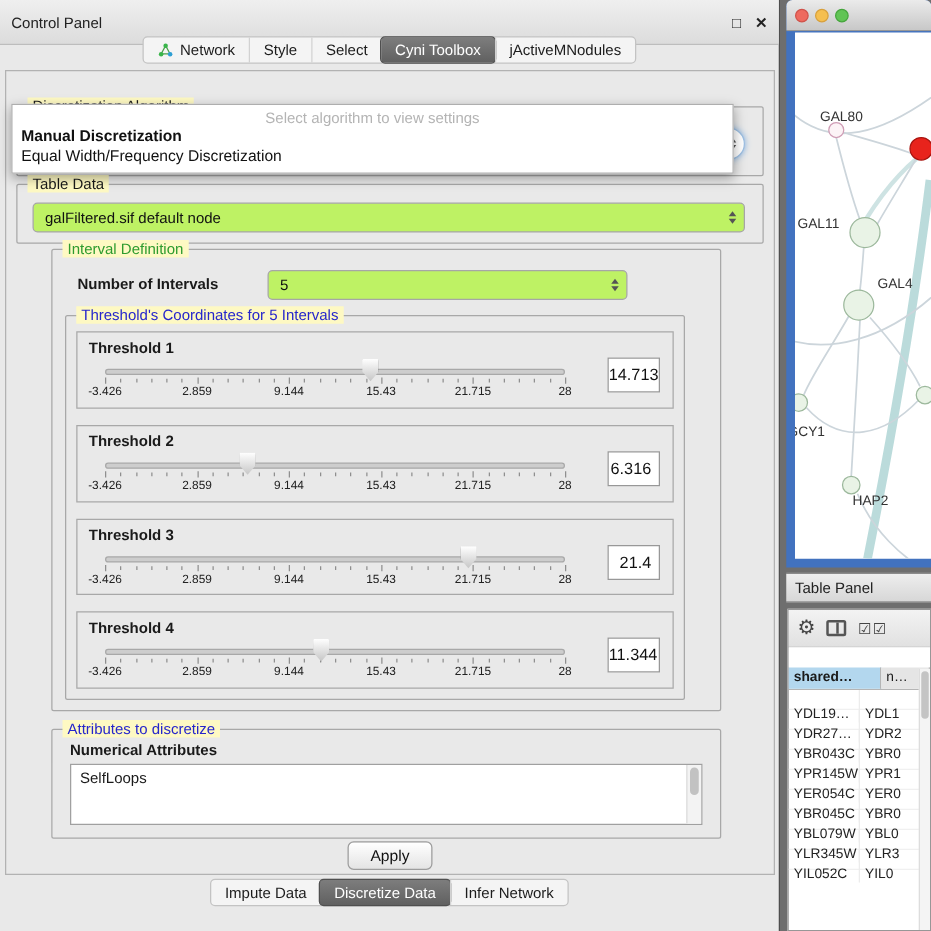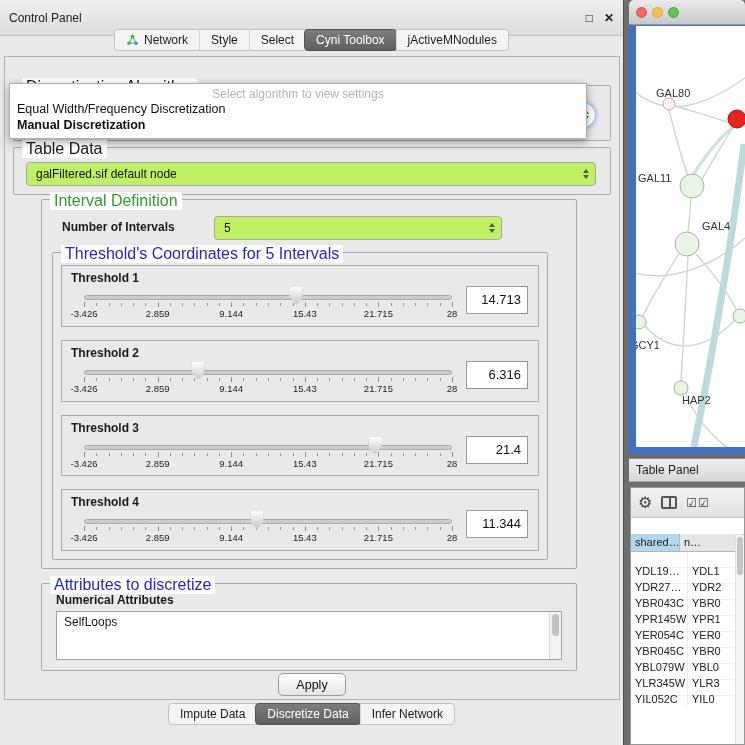--- a/index.html
+++ b/index.html
@@ -21,21 +21,21 @@
   .tabs-row { position:absolute; top:29px; left:0; right:0; display:flex; justify-content:center; }
   .bottom-tabs-row { position:absolute; top:703px; left:0; right:0; display:flex; justify-content:center; }
   .seg { display:flex; background:#f4f4f4; border:1px solid #c3c3c3; border-radius:4px; }
   .tab { padding:3px 11px; font-size:12px; color:#1c1c1c; border-left:1px solid #d2d2d2; display:flex; align-items:center; gap:5px; white-space:nowrap; }
   .tab:first-child { border-left:none; }
   .tab.selected { background:linear-gradient(#7d7d7d,#606060); color:#fff; border-radius:4px; margin:-1px; border:1px solid #4f4f4f; }
 
   .main-frame { position:absolute; left:4px; top:56px; width:616px; height:644px; border:1px solid #b2b2b2; background:#e9e9e9; }
 
   .fs { position:absolute; border:1px solid #a8a8a8; border-radius:2px; }
-  .fs-legend { position:absolute; top:-8px; left:8px; background:#ffffff; padding:0 4px; font-size:16px; white-space:nowrap; }
+  .fs-legend { position:absolute; top:-8px; left:8px; background:#fef9c3; padding:0 4px; font-size:12px; white-space:nowrap; }
   .fs-legend.green { color:#2e9b2e; }
   .fs-legend.blue { color:#2626cc; }
 
   .fs-algo { left:8px; top:28px; width:598px; height:56px; }
   .algo-combo { position:absolute; left:12px; top:16px; right:14px; height:26px; background:#fff; border:1px solid #9dbfe2; border-radius:13px; box-shadow:0 0 5px #7fb0e4; }
 
   .popup { position:absolute; left:4px; top:26px; width:578px; height:56px; background:#fff; border:1px solid #aeaeae; box-shadow:0 3px 9px rgba(0,0,0,.35); z-index:30; }
   .popup-ph { text-align:center; color:#b4b4b4; padding-top:3px; font-size:12px; }
   .popup-opt { padding:1px 7px; font-size:12.5px; color:#111; }
   .popup-opt.bold { font-weight:bold; }
@@ -61,21 +61,21 @@
   .slider-track { position:absolute; left:0; right:0; top:5px; height:5px; background:#cdcdcd; border:1px solid #a8a8a8; border-radius:3px; }
   .slider-ticks { position:absolute; left:0; right:0; top:12px; height:6px; }
   .slider-ticks i { position:absolute; top:1px; width:1px; height:3px; background:#8f8f8f; }
   .slider-ticks i.major { height:5px; top:0; }
   .slider-thumb { position:absolute; top:-3px; width:13px; height:18px; transform:translateX(-50%);
     background:linear-gradient(#ffffff,#c6c6c6);
     clip-path:polygon(6% 0%, 94% 0%, 100% 8%, 100% 58%, 50% 100%, 0% 58%, 0% 8%);
     filter:drop-shadow(0 1px 1px rgba(0,0,0,.45)); }
   .slider-scale { position:absolute; left:22px; right:86px; top:42px; height:12px; }
   .scale-label { position:absolute; transform:translateX(-50%); font-size:9.5px; color:#222; white-space:nowrap; }
-  .value-box { position:absolute; right:10px; top:20px; width:62px; height:28px; background:#fff; border:1px solid #989898; text-align:right; line-height:26px; font-size:13px; padding-right:6px; color:#111; }
+  .value-box { position:absolute; right:10px; top:20px; width:42px; height:28px; background:#fff; border:1px solid #989898; text-align:right; line-height:26px; font-size:13px; padding-right:6px; color:#111; }
 
   .fs-attrs { left:36px; top:526px; width:536px; height:88px; }
   .attrs-title { position:absolute; left:14px; top:9px; font-weight:bold; font-size:12px; }
   .listbox { position:absolute; left:14px; right:14px; top:27px; height:49px; background:#fff; border:1px solid #a0a0a0; overflow:hidden; }
   .list-items { padding-top:2px; }
   .list-item { font-size:12px; padding:0 7px; height:16px; line-height:16px; white-space:nowrap; }
   .list-scrollbar { position:absolute; right:0; top:0; bottom:0; width:12px; background:#f3f3f3; border-left:1px solid #dcdcdc; }
   .list-thumb { position:absolute; top:2px; left:2px; width:7px; height:22px; background:#c2c2c2; border-radius:4px; }
 
   .apply-btn { position:absolute; left:50%; top:616px; transform:translateX(-50%); width:68px; height:23px;
@@ -101,21 +101,21 @@
   .table-window { position:absolute; left:1px; top:487px; width:115px; height:258px; background:#fff; border:1px solid #979797; }
   .tw-toolbar { height:30px; background:linear-gradient(#f3f3f3,#e1e1e1); border-bottom:1px solid #c9c9c9; display:flex; align-items:center; gap:9px; padding:0 7px; }
   .gear { font-size:16px; color:#444; line-height:1; }
   .col-icon { width:16px; height:13px; border:2px solid #555; border-radius:2px; position:relative; }
   .col-icon::before { content:''; position:absolute; left:50%; top:0; bottom:0; width:2px; background:#555; }
   .checks { font-size:12px; color:#444; letter-spacing:1px; }
   .tw-gap { height:16px; background:#fff; }
   .tw-header { display:flex; height:18px; border-bottom:1px solid #b5b5b5; }
   .th { font-size:11px; padding:2px 4px; border-right:1px solid #b5b5b5; background:#e5e5e5; white-space:nowrap; overflow:hidden; }
   .th.selected { background:#b3d7ee; }
-  .th.c1 { width:49px; } .th.c2 { flex:1; }
+  .th.c1 { width:74px;font-weight:bold; } .th.c2 { flex:1; }
   .tr { display:flex; height:16px; border-bottom:1px solid #f0f0f0; }
   .td { font-size:11px; padding:13px 4px; white-space:nowrap; overflow:hidden; color:#222; }
   .td.c1 { width:57px; border-right:1px solid #ececec; } .td.c2 { flex:1; }
   .tw-scrollbar { position:absolute; right:0; top:47px; bottom:0; width:9px; background:#f4f4f4; border-left:1px solid #ddd; }
   .tw-thumb { position:absolute; top:2px; left:1px; width:6px; height:38px; background:#c4c4c4; border-radius:3px; }
 </style>
 </head>
 <body>
 
 <div class="control-panel">
@@ -160,22 +160,22 @@
       <div class="algo-combo">
         <span class="stepper">
             <i class="up"></i>
             <i class="down"></i>
           </span>
       </div>
     </div>
 
     <div class="popup">
       <div class="popup-ph">Select algorithm to view settings</div>
+      <div class="popup-opt bold">Manual Discretization</div>
       <div class="popup-opt">Equal Width/Frequency Discretization</div>
-      <div class="popup-opt bold">Manual Discretization</div>
     </div>
 
     <div class="fs fs-table">
       <span class="fs-legend">Table Data</span>
       <div class="combo table-combo">
         <span>galFiltered.sif default node</span>
         <span class="stepper">
             <i class="up"></i>
             <i class="down"></i>
           </span>

